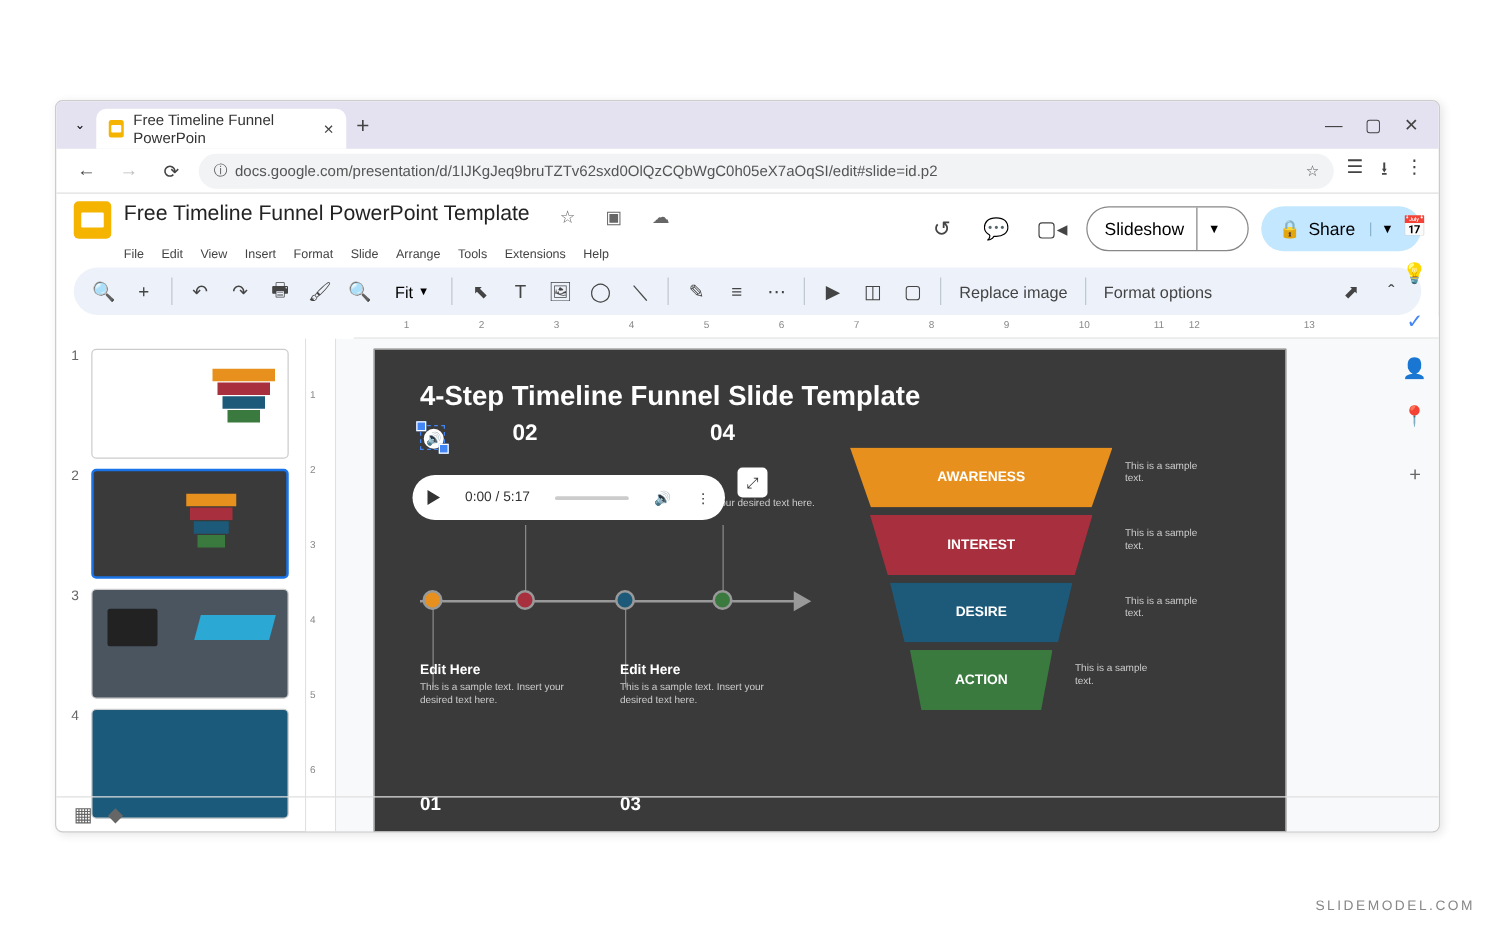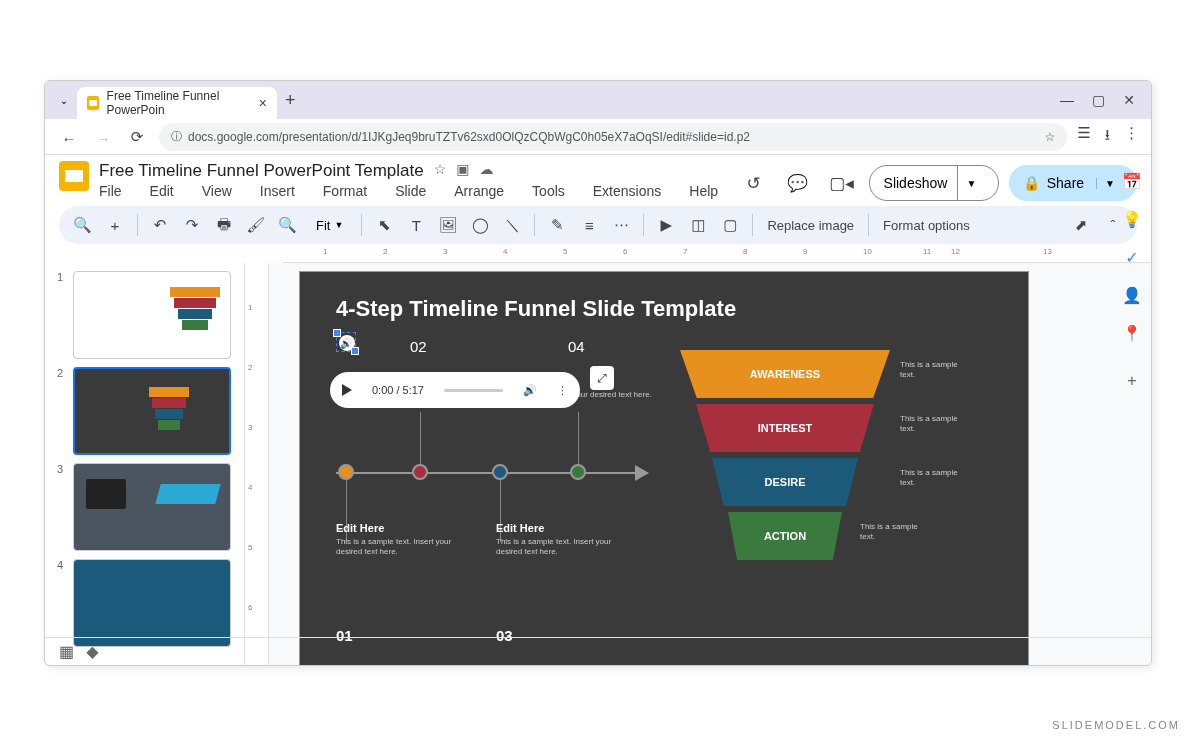--- a/index.html
+++ b/index.html
@@ -17,23 +17,23 @@
 .addr-bar{height:36px;display:flex;align-items:center;gap:10px;padding:0 12px;border-bottom:1px solid #e0e0e0}
 .nav-btn{width:24px;height:24px;display:flex;align-items:center;justify-content:center;font-size:15px;color:#444;cursor:pointer}
 .url-box{flex:1;height:28px;background:#f1f3f4;border-radius:14px;display:flex;align-items:center;padding:0 12px;font-size:12px;color:#555;gap:6px}
 .url-box .lock{font-size:11px}
 .addr-icons{display:flex;gap:14px;color:#444;font-size:15px}
 .addr-icons span{cursor:pointer}
 .app-header{padding:6px 14px 0;display:flex;align-items:flex-start;gap:10px}
 .slides-logo{width:30px;height:30px;background:#f4b400;border-radius:4px;display:flex;align-items:center;justify-content:center;cursor:pointer}
 .slides-logo::after{content:"";width:18px;height:12px;background:#fff;border-radius:1px}
 .title-menus{flex:1}
-.title-row{display:flex;align-items:flex-start;gap:10px;font-size:17px;color:#222;margin-bottom:2px}
+.title-row{display:flex;align-items:flex-end;gap:24px;font-size:17px;color:#222;margin-bottom:17px}
 .title-row .ic{font-size:14px;color:#666;cursor:pointer}
-.menu-row{display:flex;gap:28px;font-size:14px;color:#444}
+.menu-row{display:flex;gap:14px;font-size:10px;color:#444}
 .menu-row span{cursor:pointer}
 .header-right{display:flex;align-items:center;gap:10px;padding-top:4px}
 .hbtn{width:34px;height:34px;border-radius:50%;display:flex;align-items:center;justify-content:center;font-size:17px;color:#444;cursor:pointer}
 .pill{border:1px solid #888;border-radius:20px;height:36px;display:flex;align-items:center;padding:0 14px;font-size:14px;cursor:pointer}
 .pill-split{border-left:1px solid #888;height:100%;display:flex;align-items:center;padding:0 8px;margin-left:10px;font-size:10px}
 .share{background:#c2e7ff;border:none;display:flex;gap:6px}
 .share-split{border-left:1px solid #89b4d0;padding:0 8px;margin-left:6px;font-size:10px}
 .toolbar{height:44px;padding:4px 14px 0;display:flex;align-items:center}
 .tb-inner{background:#edf2fa;border-radius:22px;height:38px;display:flex;align-items:center;padding:0 10px;gap:4px;width:100%}
 .tb{width:28px;height:28px;display:flex;align-items:center;justify-content:center;font-size:15px;color:#444;cursor:pointer;border-radius:4px}
@@ -58,21 +58,21 @@
 .slide-title{position:absolute;left:36px;top:24px;font-size:22px;font-weight:600}
 .audio-sel{position:absolute;left:36px;top:60px;width:20px;height:20px;border:1px dashed #4285f4}
 .audio-sel::before,.audio-sel::after{content:"";position:absolute;width:6px;height:6px;background:#4285f4;border:1px solid #fff}
 .audio-sel::before{left:-4px;top:-4px}
 .audio-sel::after{right:-4px;bottom:-4px}
 .audio-ic{background:#fff;color:#444;border-radius:50%;width:16px;height:16px;font-size:10px;display:flex;align-items:center;justify-content:center;margin:2px}
 .audio-player{position:absolute;left:30px;top:100px;width:250px;height:36px;background:#fff;border-radius:18px;display:flex;align-items:center;padding:0 12px;gap:20px;color:#333;font-size:11px;z-index:5}
 .play{width:0;height:0;border-left:10px solid #333;border-top:6px solid transparent;border-bottom:6px solid transparent;cursor:pointer}
 .prog{flex:1;height:3px;background:#ccc;border-radius:2px}
 .popout{position:absolute;left:290px;top:94px;width:24px;height:24px;background:#fff;border-radius:4px;display:flex;align-items:center;justify-content:center;color:#333;font-size:12px;cursor:pointer;z-index:5}
-.step-top{position:absolute;top:66px;font-size:15px;font-weight:400}
+.step-top{position:absolute;top:56px;font-size:18px;font-weight:700}
 .step-bot{position:absolute;bottom:34px;font-size:15px;font-weight:700}
 .tl-line{position:absolute;left:36px;top:200px;width:300px;height:2px;background:#999}
 .tl-arrow{position:absolute;left:335px;top:193px;width:0;height:0;border-left:14px solid #999;border-top:8px solid transparent;border-bottom:8px solid transparent}
 .tl-dot{position:absolute;top:192px;width:16px;height:16px;border-radius:50%;border:2px solid #999}
 .tl-vert{position:absolute;width:1px;background:#888;height:60px}
 .step-block{position:absolute;width:120px}
 .step-block h4{font-size:11px;font-weight:700;margin-bottom:3px}
 .step-block p{font-size:8px;line-height:1.3;color:#ccc}
 .funnel-stage{position:absolute;color:#fff;font-size:11px;font-weight:700;display:flex;align-items:center;justify-content:center}
 .stage-txt{position:absolute;font-size:8px;color:#ccc;width:70px;line-height:1.3}

